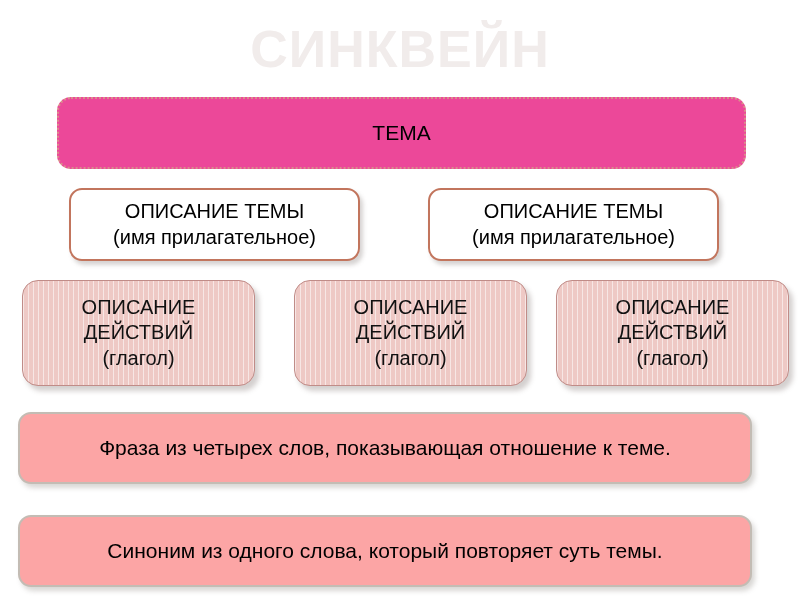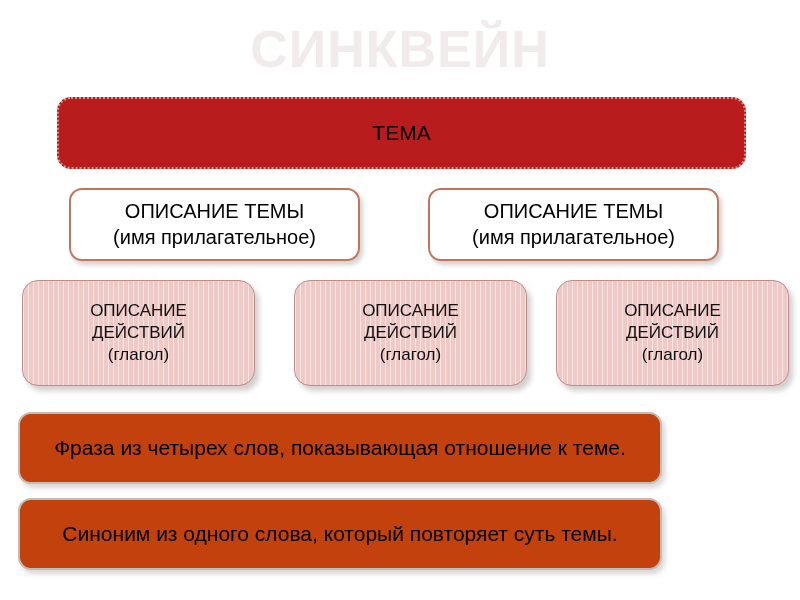--- a/index.html
+++ b/index.html
@@ -52,21 +52,21 @@
   .box .line { display: block; white-space: nowrap; }
 
   
   .box-theme {
     left: 57px;
     top: 97px;
     width: 689px;
     height: 72px;
     border: 2px dotted #d98f8a;
     border-radius: 14px;
-    background: #b91c1c;
+    background: #ec4899;
     font-size: 21px;
   }
 
   
   .box-desc {
     top: 188px;
     width: 291px;
     height: 73px;
     border: 2px solid #c2755d;
     border-radius: 13px;
@@ -77,49 +77,49 @@
   .box-desc.d1 { left: 69px; }
   .box-desc.d2 { left: 428px; }
 
   
   .box-act {
     top: 280px;
     width: 233px;
     height: 106px;
     border: 1px solid #c08c88;
     border-radius: 16px;
-    font-size: 17px;
+    font-size: 20px;
     color: #111;
     background-color: #eec9c5;
     background-image: repeating-linear-gradient(
         to right,
         rgba(255,255,255,0.55) 0px,
         rgba(255,255,255,0.55) 1px,
         rgba(0,0,0,0.0) 1px,
         rgba(0,0,0,0.0) 5px);
     box-shadow: 4px 5px 5px rgba(120,110,105,0.32);
   }
   .box-act.a1 { left: 22px; }
   .box-act.a2 { left: 294px; }
   .box-act.a3 { left: 556px; }
 
   
   .box-wide {
     left: 18px;
-    width: 644px;
+    width: 734px;
     height: 72px;
     border: 2px solid #c3bcb4;
     border-radius: 13px;
-    background: #c2410c;
+    background: #fca5a5;
     font-size: 21px;
     box-shadow: 3px 4px 5px rgba(120,110,105,0.28);
     align-items: center;
   }
   .box-wide.w1 { top: 412px; }
-  .box-wide.w2 { top: 498px; }
+  .box-wide.w2 { top: 515px; }
 </style>
 </head>
 <body>
 
 <div id="slide">
 
   <div class="title">СИНКВЕЙН</div>
 
   <div class="box box-theme">
     <span class="line">ТЕМА</span>

